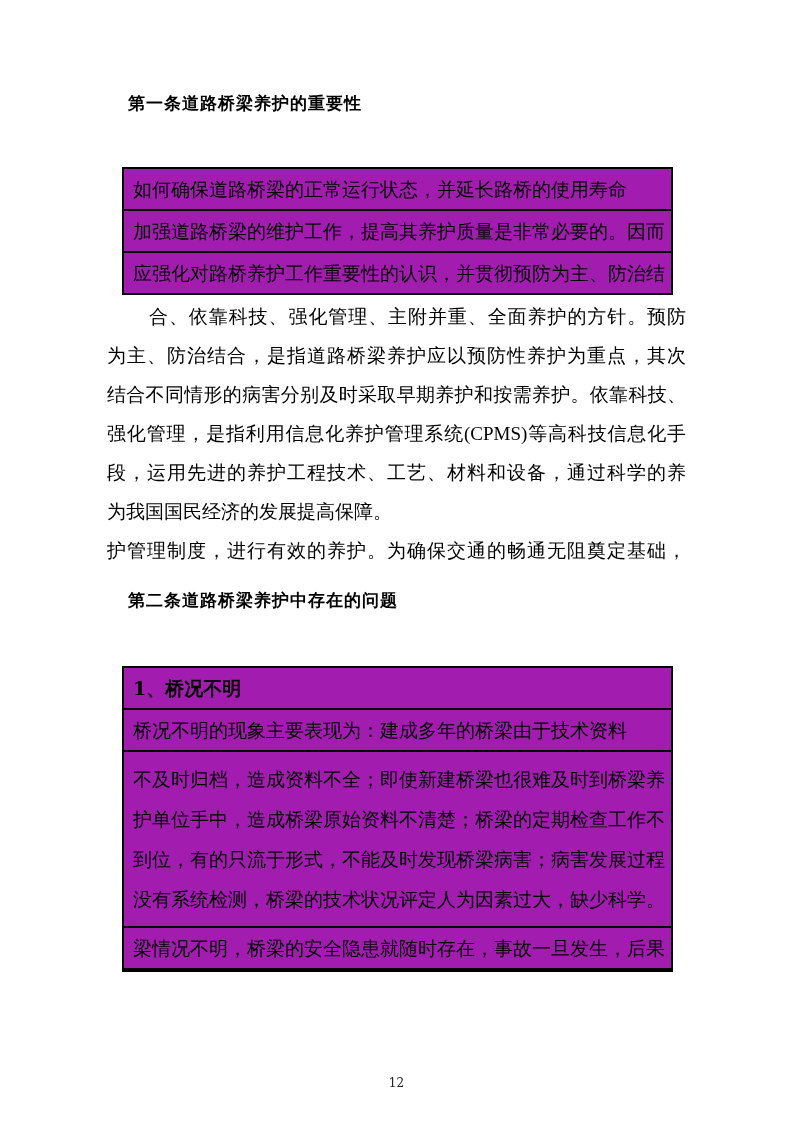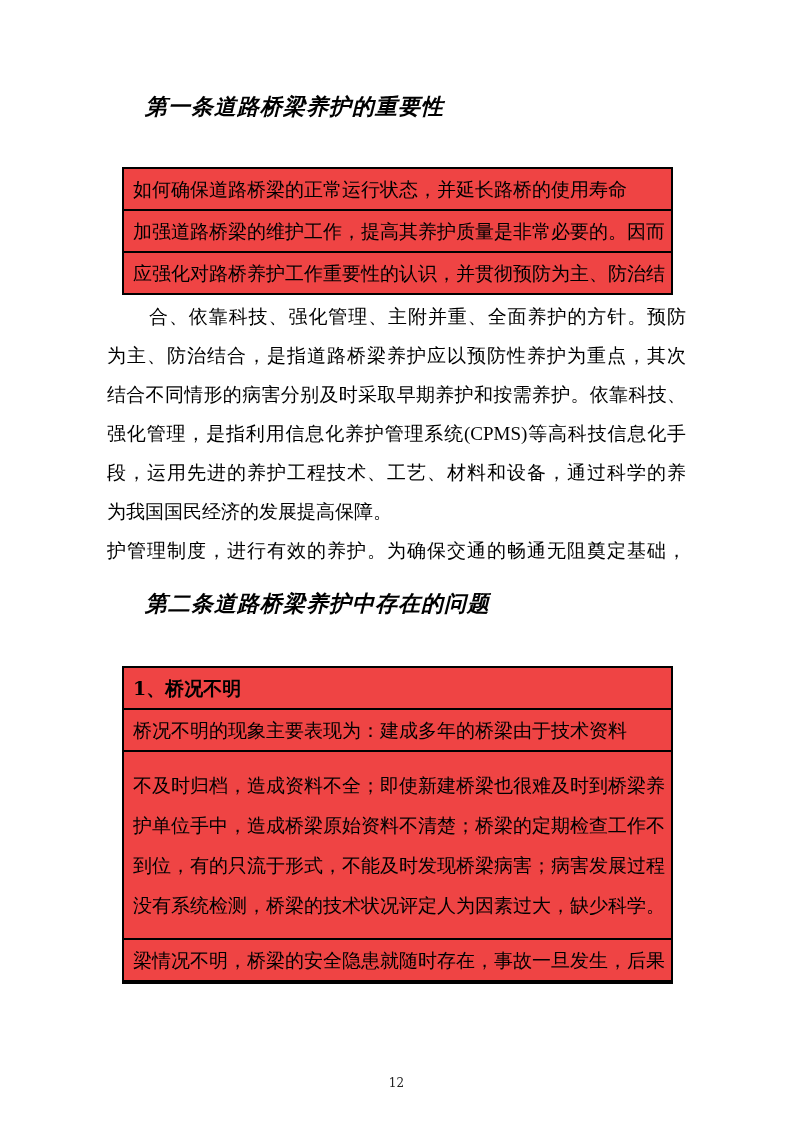--- a/index.html
+++ b/index.html
@@ -11,57 +11,56 @@
     position: relative;
     width: 793px;
     height: 1122px;
     background: #ffffff;
     font-family: "DejaVu Serif", "Liberation Serif", serif;
     color: #000000;
     overflow: hidden;
   }
   .heading {
     position: absolute;
-    left: 145px;
-    font-size: 22px;
+    left: 128px;
+    font-size: 17px;
     font-weight: bold;
     letter-spacing: 1px;
     white-space: nowrap;
-    font-style: italic;
   }
   .h1 { top: 92px; }
   .h2 { top: 589px; }
 
   .hl-table {
     position: absolute;
     left: 122px;
     width: 551px;
     box-sizing: border-box;
     border: 2px solid #000000;
-    background: #ef4444;
+    background: #a21caf;
   }
   .table1 { top: 167px; }
   .table2 { top: 666px; border-bottom-width: 4px; }
 
   .trow {
     border-top: 2px solid #000000;
   }
   .trow:first-child { border-top: none; }
 
   .cell {
     display: block;
     padding: 0 6px 0 9px;
     font-size: 19px;
     line-height: 40px;
     white-space: nowrap;
     overflow: hidden;
   }
   .bold-row .cell { font-weight: bold; }
 
-  .multi { padding: 13px 0; }
+  .multi { padding: 7px 0; }
   .cline {
     padding: 0 6px 0 9px;
     font-size: 19px;
     line-height: 40px;
     text-align: justify;
     text-align-last: justify;
   }
 
   .para {
     position: absolute;

